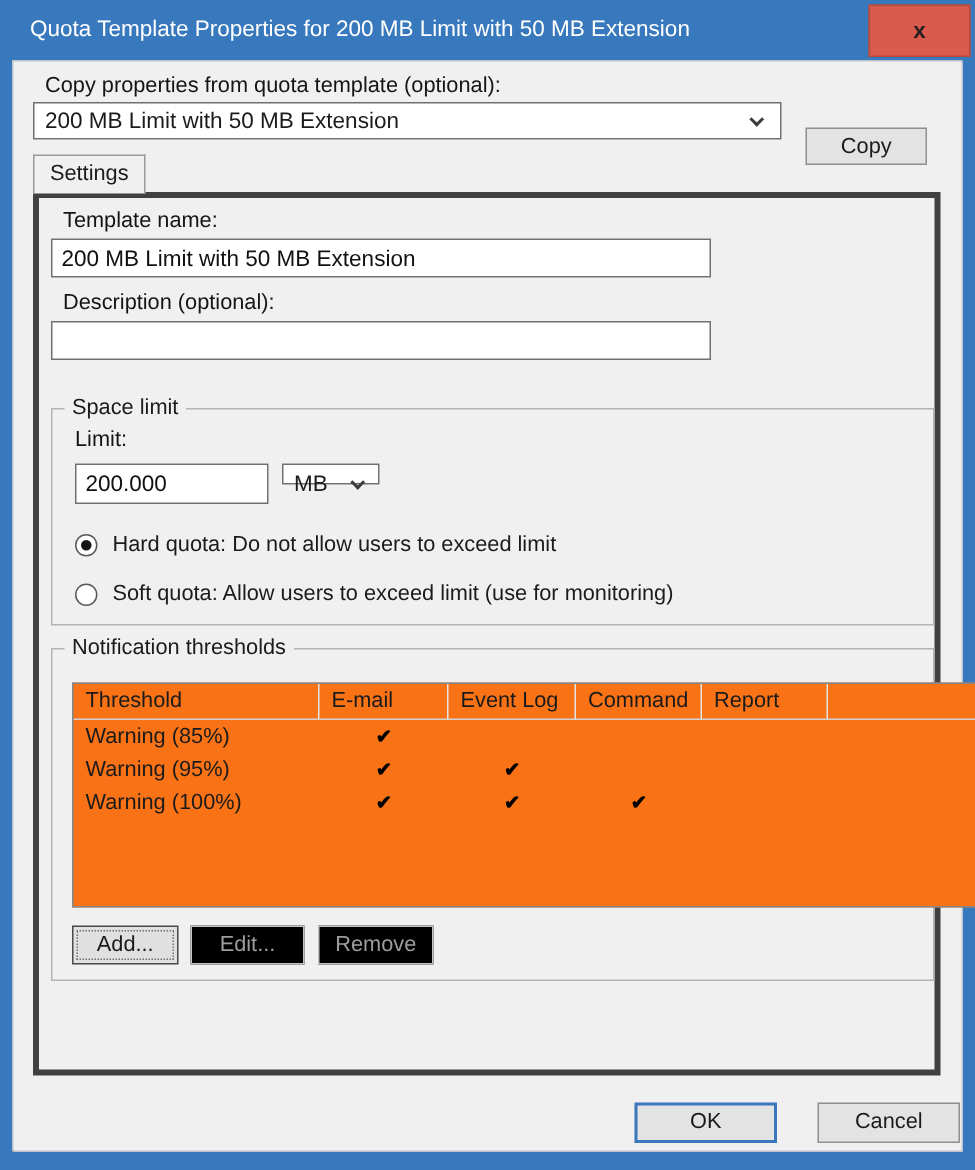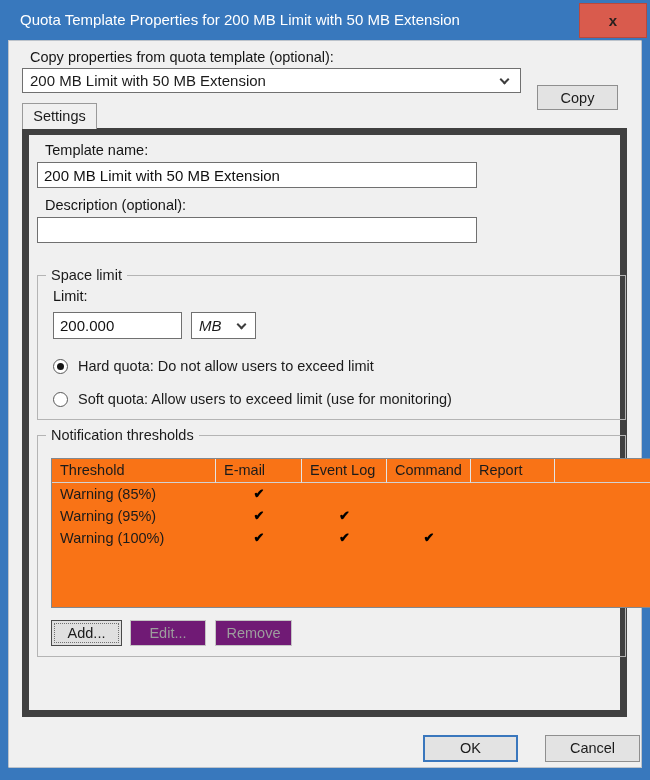--- a/index.html
+++ b/index.html
@@ -20,26 +20,26 @@
   .label { position:absolute; font-size:14.5px; color:#151515; white-space:nowrap; }
 
   .textbox { position:absolute; background:#ffffff; border:1px solid #707070; font-family:"Liberation Sans", sans-serif; font-size:15px; padding:0 6px; color:#111; }
 
   .combo { position:absolute; background:#ffffff; border:1px solid #707070; }
   .combo .val { position:absolute; left:7px; top:0; font-size:15px; line-height:23px; white-space:nowrap; }
   .chev { position:absolute; width:7px; height:7px; border-right:2px solid #3d3d3d; border-bottom:2px solid #3d3d3d; transform:rotate(45deg); }
 
   .btn { position:absolute; background:#e3e3e3; border:1px solid #8f8f8f; font-family:"Liberation Sans", sans-serif; font-size:14.5px; color:#1b1b1b; text-align:center; }
   .btn.focused { border:1px solid #4a4a4a; outline:1px dotted #707070; outline-offset:-4px; background:#e0e0e0; }
-  .btn.disabled { border:1px solid #c4c4c4; background:#701a75; color:#9d9d9d; }
+  .btn.disabled { border:1px solid #c4c4c4; background:#000000; color:#9d9d9d; }
   .btn.default { border:2px solid #3a77bd; }
 
   
   .tab { position:absolute; left:14px; top:63px; width:75px; height:26px; background:#f0f0f0; border:1px solid #9a9a9a; border-bottom:none; z-index:2; font-size:14.5px; text-align:center; line-height:25px; }
-  .panel { position:absolute; left:14px; top:88px; width:605px; height:589px; background:#f0f0f0; border:7px solid #404040; }
+  .panel { position:absolute; left:14px; top:88px; width:605px; height:589px; background:#f0f0f0; border:4px solid #404040; }
 
   
   .group { position:absolute; border:1px solid #b4b4b4; }
   .group > .legend { position:absolute; top:-9px; left:8px; background:#f0f0f0; padding:0 5px; font-size:14.5px; white-space:nowrap; }
 
   
   .radio-row { position:absolute; display:flex; align-items:center; height:18px; }
   .radio-dot { width:15px; height:15px; border-radius:50%; border:1px solid #595959; background:#fff; margin-right:10px; position:relative; flex:none; }
   .radio-row.checked .radio-dot::after { content:""; position:absolute; left:3px; top:3px; width:7px; height:7px; border-radius:50%; background:#151515; }
   .radio-row .radio-label { font-size:14.5px; white-space:nowrap; }
@@ -85,21 +85,21 @@
 
       <span class="label" style="left:16px; top:62px;">Description (optional):</span>
       <input class="textbox" style="left: 8px; top: 82px; width: 440px; height: 26px;" value="">
 
       <div class="group" style="left:8px; top:140px; width:589px; height:145px;padding-left:41px;">
         <span class="legend">Space limit</span>
 
         <span class="label" style="left:15px; top:12px;">Limit:</span>
         <input class="textbox" style="left: 15px; top: 36px; width: 129px; height: 27px;" value="200.000">
 
-        <div class="combo" style="left:153px; top:36px; width:65px; height:27px;font-style:italic;">
+        <div class="combo" style="left:153px; top:36px; width:65px; height:14px;">
           <span class="val" style="line-height:25px;">MB</span>
           <span class="chev" style="right:10px; top:8px;"></span>
         </div>
 
         <div class="radio-row checked" style="left:15px; top:81px;">
           <span class="radio-dot"></span>
           <span class="radio-label">Hard quota: Do not allow users to exceed limit</span>
         </div>
         <div class="radio-row" style="left:15px; top:114px;">
           <span class="radio-dot"></span>

